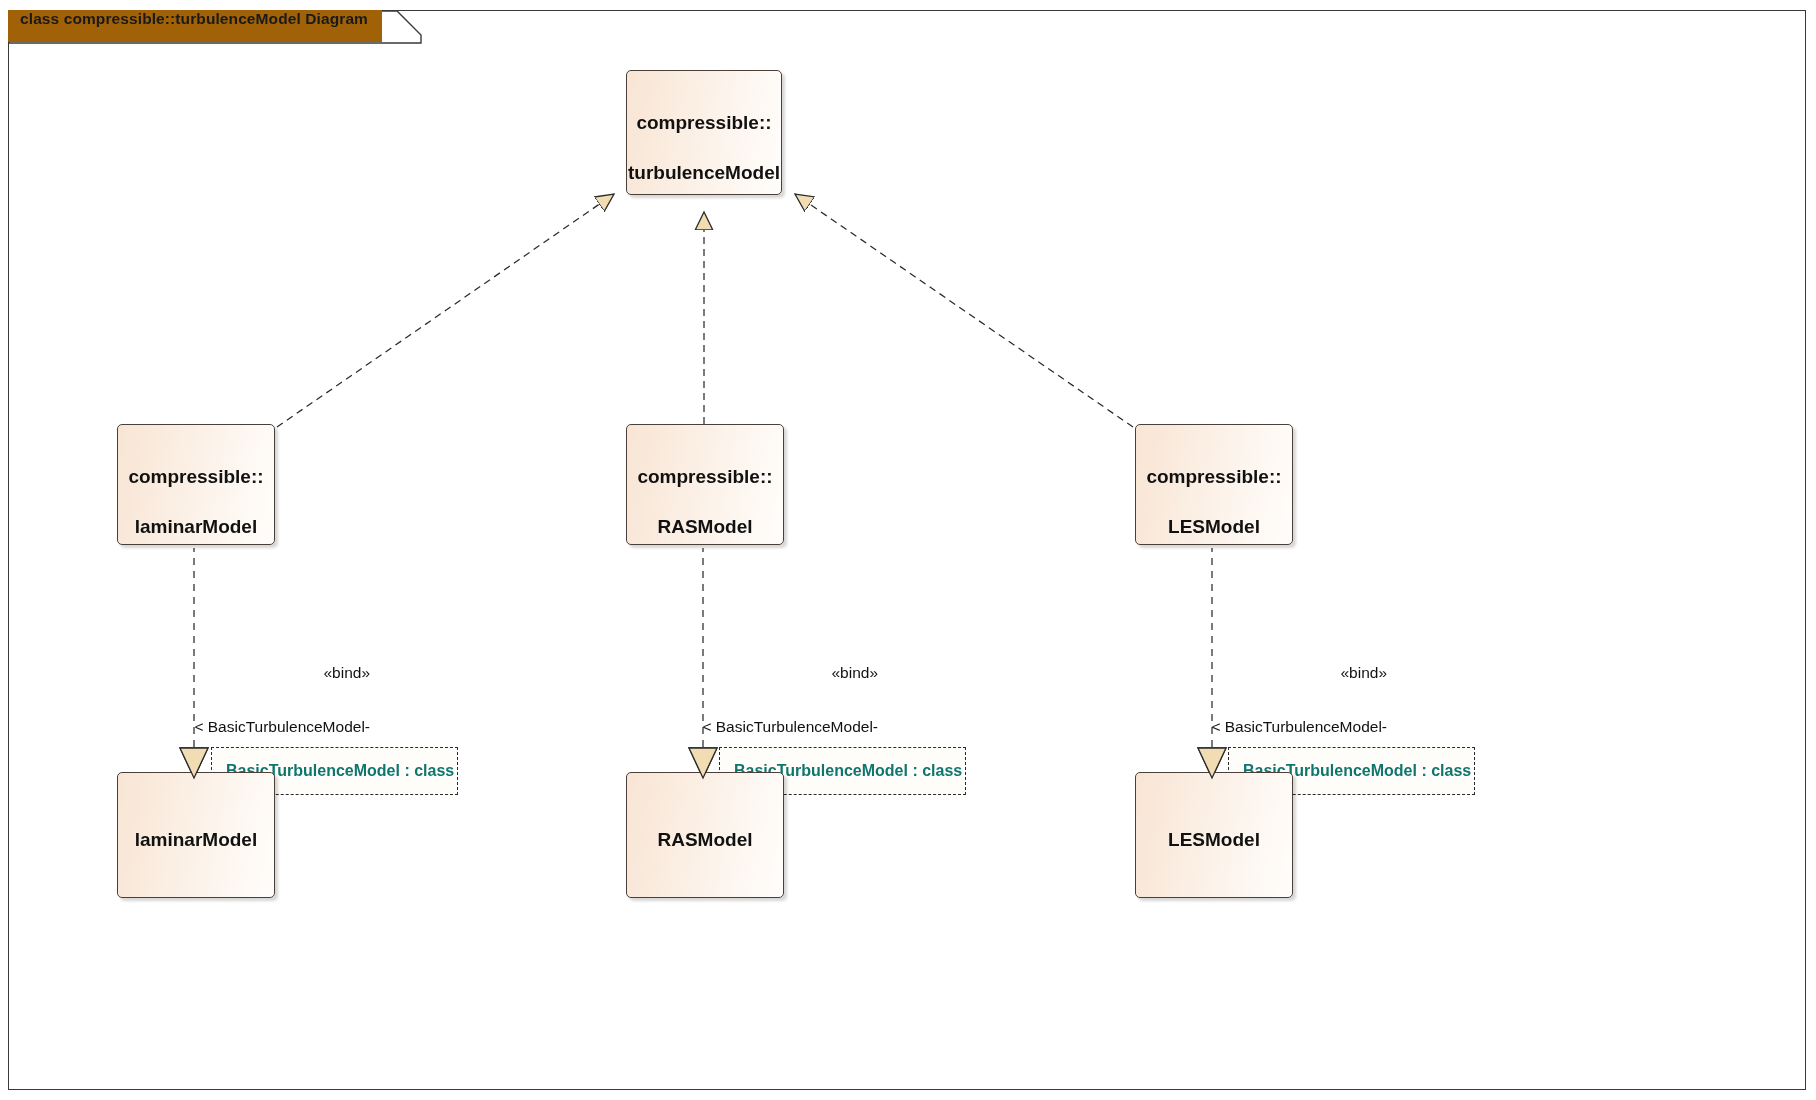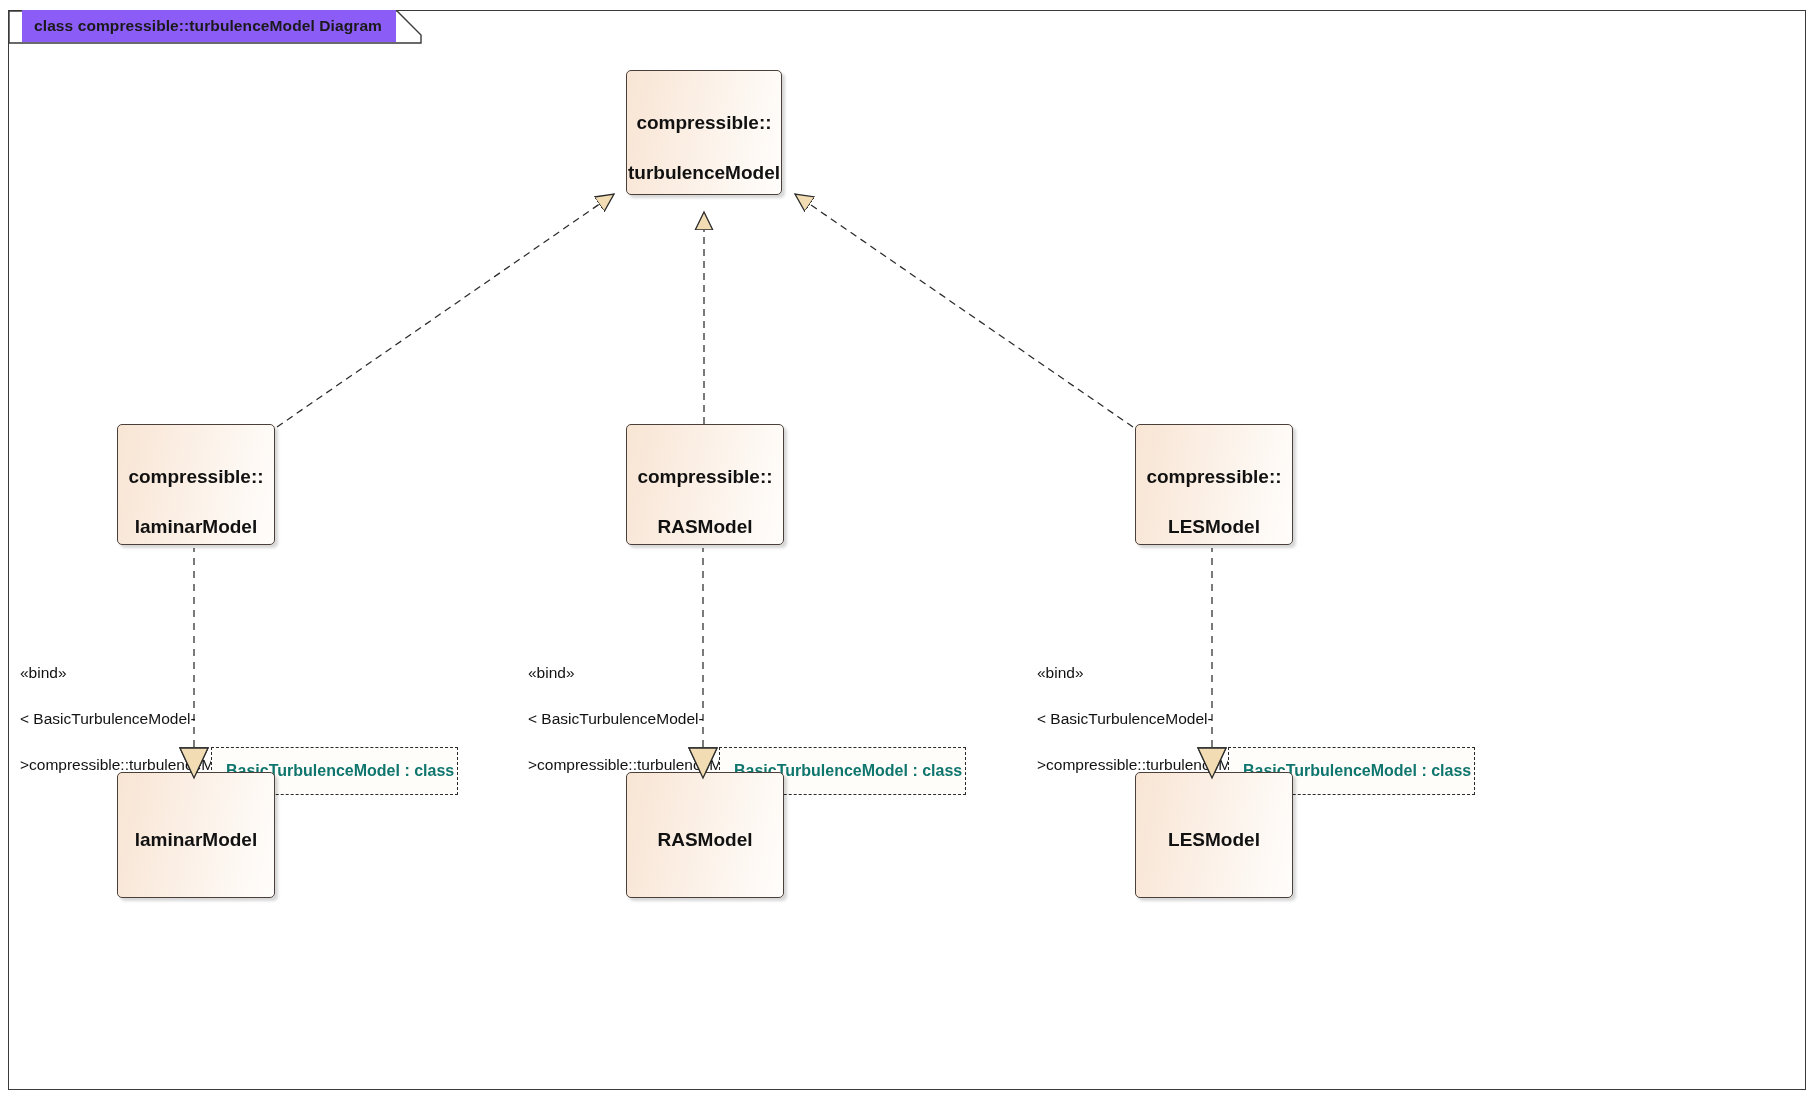--- a/index.html
+++ b/index.html
@@ -9,24 +9,24 @@
     -webkit-font-smoothing:antialiased;
   }
   #canvas{position:absolute;left:0;top:0;width:1816px;height:1100px;}
 
   
   .frame{
     position:absolute;left:8px;top:10px;width:1798px;height:1080px;
     border:1px solid #3a3a3a;box-sizing:border-box;background:#fff;
   }
   .frame-tab{
-    position:absolute;left:22px;top:10px;height:32px;
-    box-sizing:border-box;background:#8b5cf6;
+    position:absolute;left:8px;top:10px;height:32px;
+    box-sizing:border-box;background:#a16207;
     border-right:0;border-bottom:0;
-    display:flex;align-items:center;
+    display:flex;align-items:flex-start;
   }
   .frame-tab-label{
     font-size:15.5px;font-weight:bold;color:#1a1a1a;
     padding:0 14px 0 12px;white-space:nowrap;letter-spacing:.1px;
   }
 
   
   .node{
     position:absolute;box-sizing:border-box;
     border:1px solid #4a4039;border-radius:5px;
@@ -46,25 +46,25 @@
     position:absolute;box-sizing:border-box;
     border:1.6px dashed #2b2b2b;
     background:#fffdfa;
     display:flex;align-items:center;
     padding-left:14px;
   }
   .tplbox-label{font-size:16px;font-weight:bold;color:#0f766e;white-space:nowrap;}
 
   
   .edge-label{
-    position:absolute;text-align:left;color:#111;
+    position:absolute;text-align:right;color:#111;
     font-size:15.5px;line-height:23px;white-space:pre-line;
   }
   .edge-label .stereo{display:block;font-size:15.5px;}
-  .edge-label .bindtxt{display:block;}
+  .edge-label .bindtxt{display:block;margin-top:8px;}
 
   svg.wires{position:absolute;left:0;top:0;width:1816px;height:1100px;overflow:visible;}
 </style>
 </head>
 <body>
 
 <div id="canvas">
 
   <div class="frame"></div>
 

